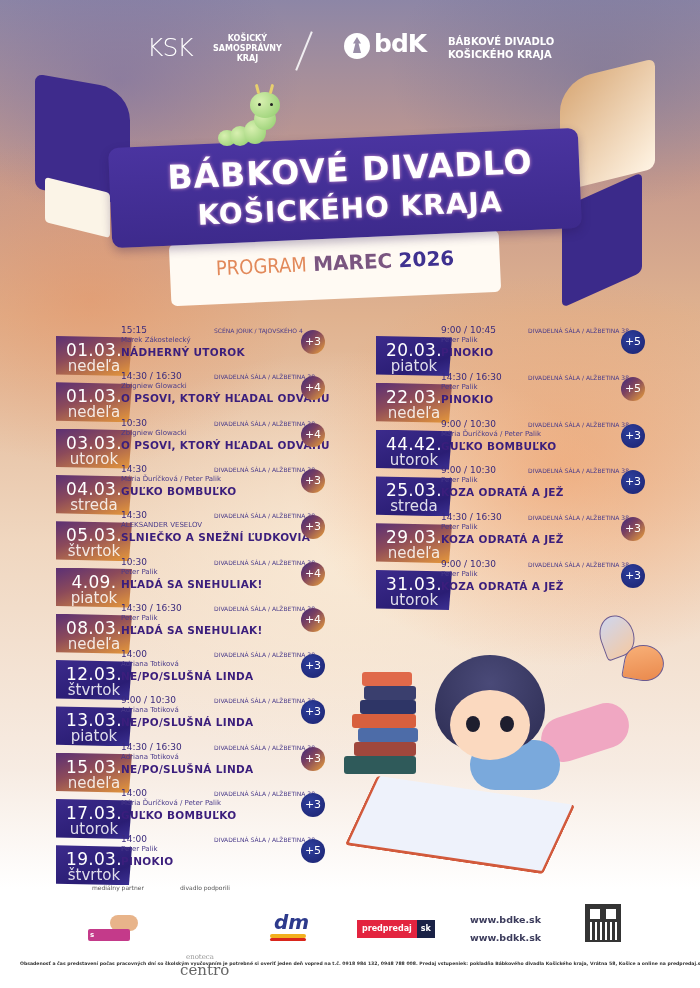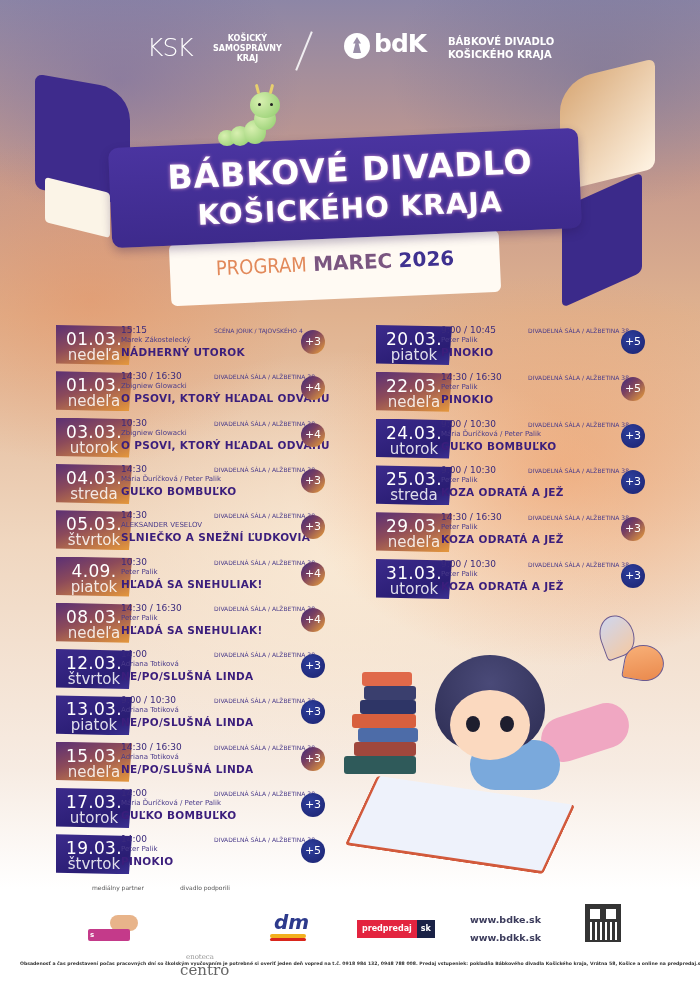--- a/index.html
+++ b/index.html
@@ -42,21 +42,21 @@
 
 
 .cat{position:absolute;left:218px;top:92px;width:70px;height:65px;}
 .cat .seg{position:absolute;border-radius:50%;background:radial-gradient(circle at 35% 35%,#d8f0b0,#8dcb6b);}
 .cat .head{left:32px;top:0;width:30px;height:26px;}
 .cat .ant{position:absolute;width:3px;height:10px;background:#e7cf6e;border-radius:2px;top:-8px;}
 .cat .eye{position:absolute;width:3px;height:3px;border-radius:50%;background:#222;top:11px;}
 
 
 .event{position:absolute;height:44px;}
-.date-box{position:absolute;left:0;top:1px;width:76px;height:40px;clip-path:polygon(0 0,100% 4%,96% 100%,0 96%);color:#fff;text-align:center;}
+.date-box{position:absolute;left:0;top:12px;width:76px;height:40px;clip-path:polygon(0 0,100% 4%,96% 100%,0 96%);color:#fff;text-align:center;}
 .date-box.purple{background:linear-gradient(160deg,#3c2b8c 0%,#2a1d74 70%,#3c3194 100%);}
 .date-box.orange{background:linear-gradient(160deg,#5b3075 0%,#8c4a5a 40%,#e89a3a 100%);}
 .date-box .d{font-size:17px;line-height:22px;padding-top:3px;letter-spacing:0.3px;}
 .date-box .w{font-size:15px;line-height:11px;opacity:0.85;}
 .time{position:absolute;left:65px;top:1px;font-size:9px;color:#3a2a7c;}
 .venue{position:absolute;top:3px;font-size:6px;color:#4a3b8a;white-space:nowrap;}
 .author{position:absolute;left:65px;top:12px;font-size:7px;color:#4a3b8a;white-space:nowrap;}
 .title{position:absolute;left:65px;top:22px;font-size:10.5px;font-weight:bold;color:#3b1e7c;white-space:nowrap;letter-spacing:0.3px;}
 .age{position:absolute;width:24px;height:24px;border-radius:50%;color:#fff;font-size:11px;line-height:24px;text-align:center;}
 .age.navy{background:radial-gradient(circle at 40% 35%,#2d3e9c,#1c2370);}
@@ -294,21 +294,21 @@
         <div class="w">nedeľa</div>
       </div>
       <div class="time">14:30 / 16:30</div>
       <div class="venue" style="left:152px">DIVADELNÁ SÁLA / ALŽBETINA 38</div>
       <div class="author">Peter Palik</div>
       <div class="title">PINOKIO</div>
       <div class="age orange" style="left:245px;top:6px">+5</div>
     </div>
     <div class="event" style="left: 376px; top: 417.6px; width: 290px;">
       <div class="date-box purple">
-        <div class="d">24.03.</div>
+        <div class="d">44.42.</div>
         <div class="w">utorok</div>
       </div>
       <div class="time">9:00 / 10:30</div>
       <div class="venue" style="left:152px">DIVADELNÁ SÁLA / ALŽBETINA 38</div>
       <div class="author">Mária Ďuríčková / Peter Palik</div>
       <div class="title">GUĽKO  BOMBUĽKO</div>
       <div class="age navy" style="left:245px;top:6px">+3</div>
     </div>
     <div class="event" style="left: 376px; top: 464.4px; width: 290px;">
       <div class="date-box purple">

